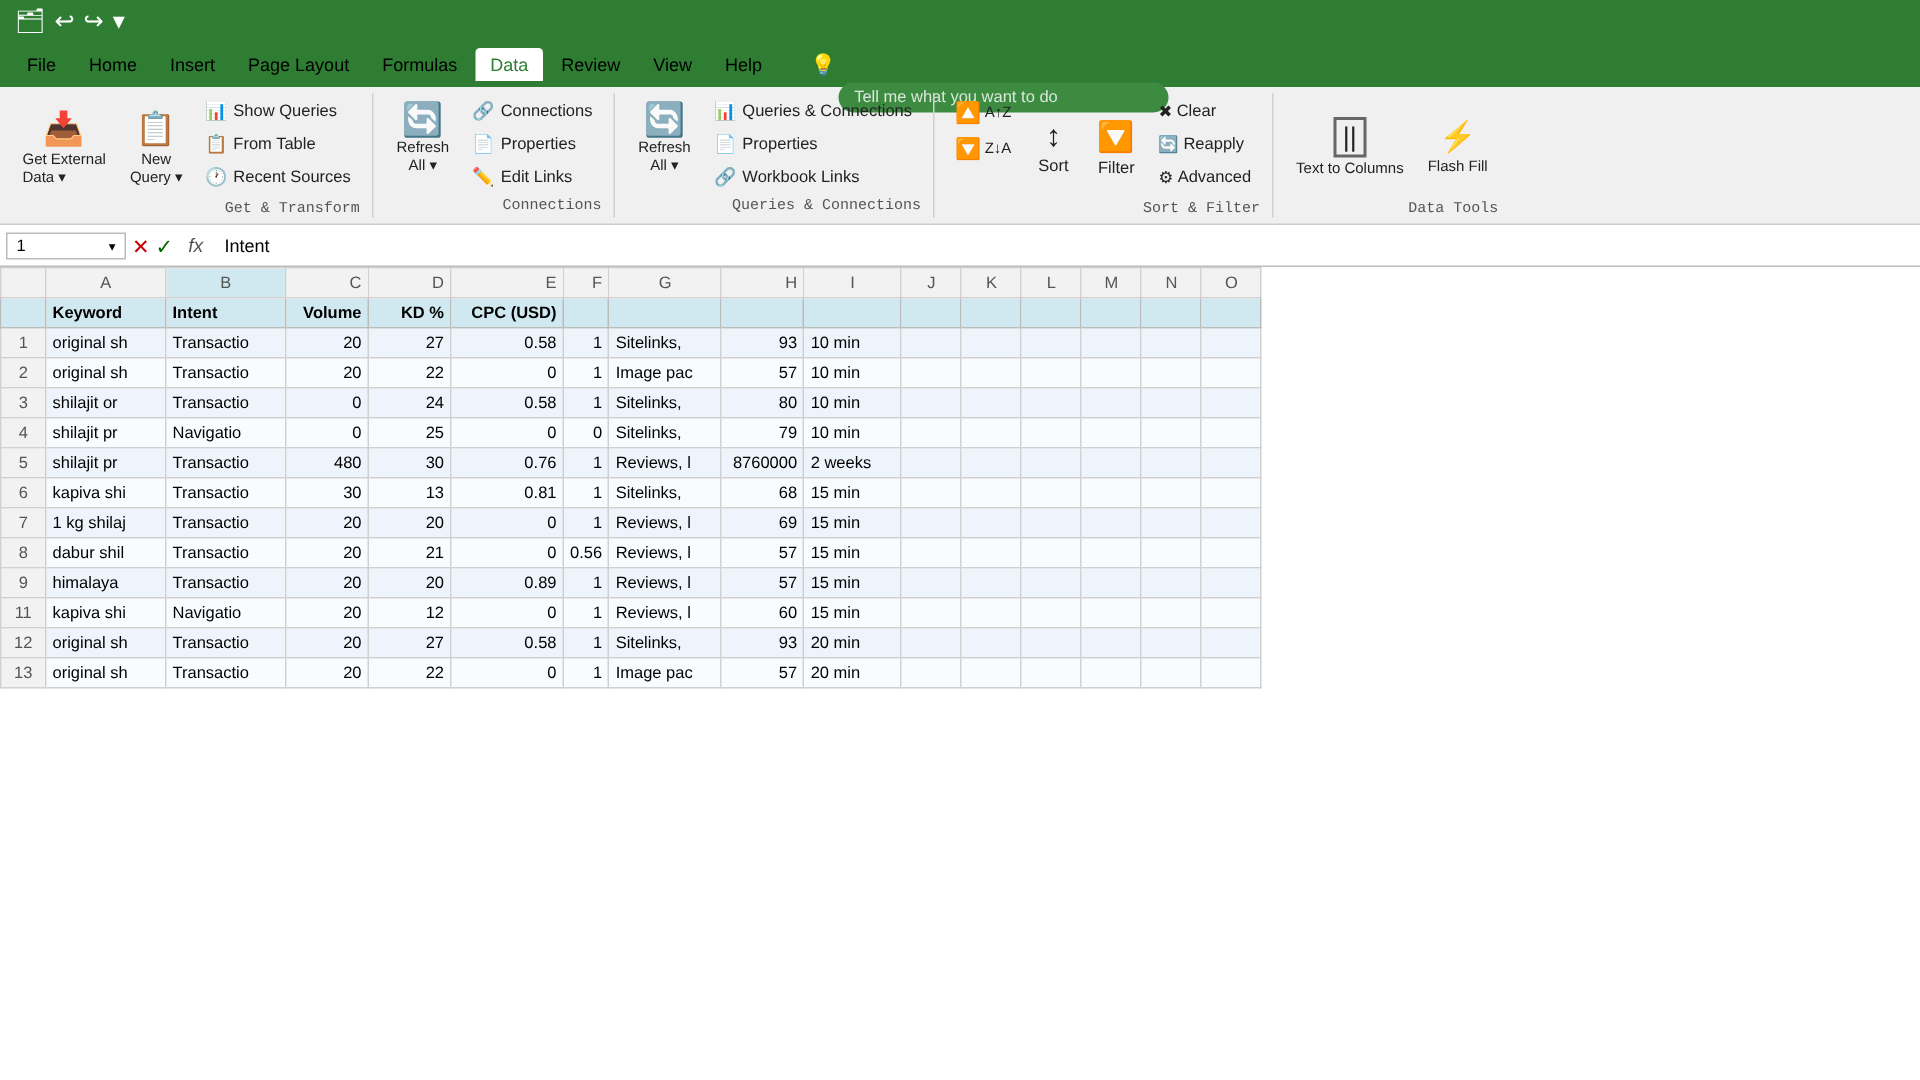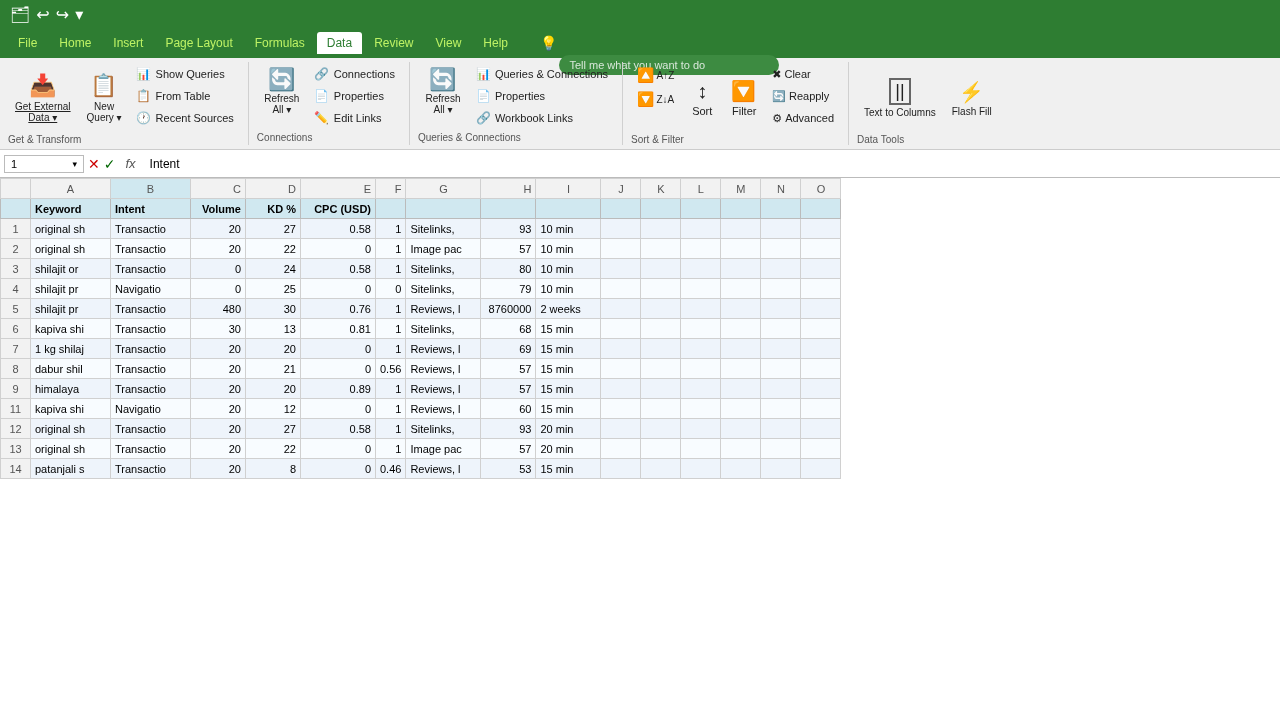--- a/index.html
+++ b/index.html
@@ -36,21 +36,21 @@
       display: flex;
       align-items: center;
       padding: 0 8px;
       gap: 2px;
     }
     .menu-item {
       padding: 4px 10px;
       cursor: pointer;
       border-radius: 3px;
       font-size: 12px;
-      color: #bef264;
+      color: #000000;
     }
     .menu-item.active {
       background: white;
       color: #2e7d32;
       border-radius: 3px 3px 0 0;
     }
     .menu-lightbulb { margin-left: 20px; font-size: 14px; color: #fff; }
     .tell-me-input {
       background: #3d8b41;
       border: none;
@@ -77,24 +77,25 @@
       flex-direction: column;
       align-items: flex-start;
       padding: 2px 8px;
       border-right: 1px solid #d0d0d0;
       min-width: fit-content;
     }
     .ribbon-group:last-child { border-right: none; }
     .ribbon-group-label {
       font-size: 10px;
       color: #555;
-      text-align: left;
+      text-align: right;
       width: 100%;
       margin-top: auto;
       padding-top: 2px;
+      font-family: Liberation Mono, monospace;
     }
     .ribbon-buttons {
       display: flex;
       flex-direction: row;
       align-items: flex-start;
       gap: 2px;
       flex: 1;
     }
     .ribbon-btn-large {
       display: flex;
@@ -273,21 +274,21 @@
   <span class="menu-lightbulb">💡</span>
   <input class="tell-me-input" placeholder="Tell me what you want to do" style="">
 </div>
 
 <div class="ribbon">
 
   <div class="ribbon-group">
     <div class="ribbon-buttons">
       <div class="ribbon-btn-large">
         <div class="icon">📥</div>
-        <span style="font-size:10px;text-align:center;text-decoration:underline;">Get External<br>Data ▾</span>
+        <span style="font-size:10px;text-align:left;">Get External<br>Data ▾</span>
       </div>
       <div class="ribbon-btn-large">
         <div class="icon">📋</div>
         <span style="font-size:10px;text-align:center;">New<br>Query ▾</span>
       </div>
       <div class="ribbon-col">
         <div class="ribbon-btn-small">
           <span class="icon">📊</span>
           <span>Show Queries</span>
         </div>
@@ -671,33 +672,15 @@
           <td class="col-g">Image pac</td>
           <td class="col-h num-right">57</td>
           <td class="col-i">20 min</td>
           <td class="col-jk"></td>
           <td class="col-jk"></td>
           <td class="col-jk"></td>
           <td class="col-jk"></td>
           <td class="col-jk"></td>
           <td class="col-jk"></td>
         </tr>
-        <tr>
-          <td class="row-header">14</td>
-          <td class="col-a">patanjali s</td>
-          <td class="col-b">Transactio</td>
-          <td class="col-c num-right">20</td>
-          <td class="col-d num-right">8</td>
-          <td class="col-e num-right">0</td>
-          <td class="col-f num-right">0.46</td>
-          <td class="col-g">Reviews, l</td>
-          <td class="col-h num-right">53</td>
-          <td class="col-i">15 min</td>
-          <td class="col-jk"></td>
-          <td class="col-jk"></td>
-          <td class="col-jk"></td>
-          <td class="col-jk"></td>
-          <td class="col-jk"></td>
-          <td class="col-jk"></td>
-        </tr>
       </tbody>
   </table>
 </div>
 
 </body></html>

